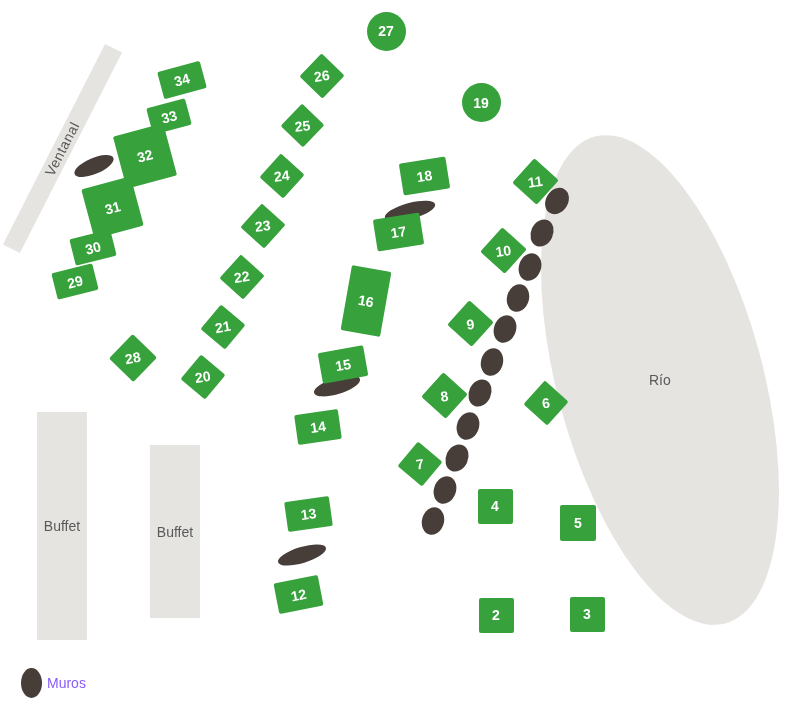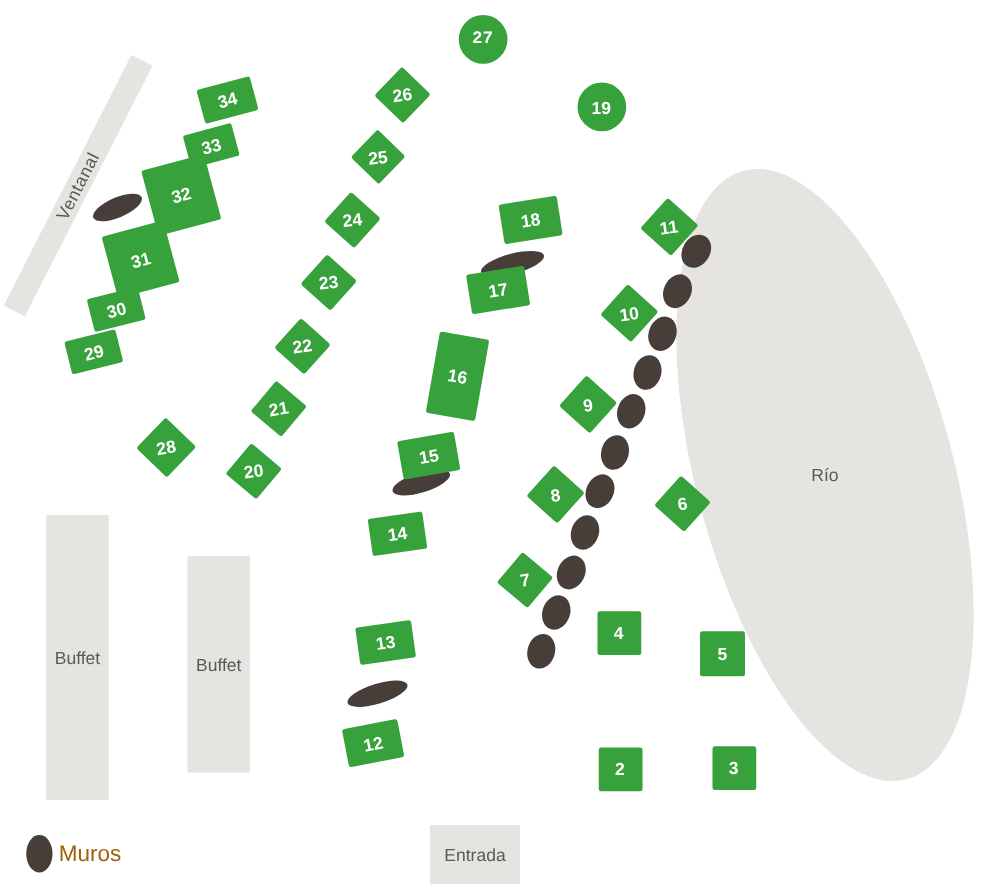--- a/index.html
+++ b/index.html
@@ -26,21 +26,21 @@
     display:flex; align-items:center; justify-content:center; border-radius:2px;
     box-sizing:border-box;
   }
   .table.circle { border-radius:50%; }
   .table .tlabel { color:var(--table-text,#ffffff); font-weight:700; font-size:14px; line-height:1; }
 
   .muro { position:absolute; background:var(--muro-color,#473e39); border-radius:50%; }
 
   .legend { position:absolute; left:21px; top:668px; display:flex; align-items:center; gap:5px; }
   .legend .legend-swatch { width:21px; height:30px; background:var(--muro-color,#473e39); border-radius:50%; }
-  .legend .legend-label { font-size:18px; color:#a16207; }
+  .legend .legend-label { font-size:14px; color:#8b5cf6; }
 </style>
 </head>
 <body>
 
 <div id="floor">
 
   <div class="area ventanal">
     <span class="vlabel">Ventanal</span>
   </div>
 
@@ -49,23 +49,20 @@
   </div>
 
   <div class="area buffet-left">
     <span>Buffet</span>
   </div>
 
   <div class="area buffet-center">
     <span>Buffet</span>
   </div>
 
-  <div class="area entrada">
-    <span>Entrada</span>
-  </div>
 
 
   <div id="muros-layer">
       <div class="muro" style="left: 73px; top: 158px; width: 42px; height: 16px; transform: rotate(-23deg);"></div>
       <div class="muro" style="left: 384px; top: 203px; width: 52px; height: 16px; transform: rotate(-15deg);"></div>
       <div class="muro" style="left: 313px; top: 378px; width: 48px; height: 16px; transform: rotate(-17deg);"></div>
       <div class="muro" style="left: 277px; top: 547px; width: 50px; height: 16px; transform: rotate(-17deg);"></div>
       <div class="muro" style="left: 546px; top: 187px; width: 22px; height: 28px; transform: rotate(32deg);"></div>
       <div class="muro" style="left: 531px; top: 219px; width: 22px; height: 28px; transform: rotate(25deg);"></div>
       <div class="muro" style="left: 519px; top: 253px; width: 22px; height: 28px; transform: rotate(20deg);"></div>
@@ -123,21 +120,21 @@
       </div>
       <div class="table rect" style="left: 346px; top: 268px; width: 40px; height: 66px; transform: rotate(10deg);">
         <span class="tlabel" style="transform: rotate(0deg);">16</span>
       </div>
       <div class="table rect" style="left: 374.5px; top: 216px; width: 47px; height: 32px; transform: rotate(-9deg);">
         <span class="tlabel" style="transform: rotate(0deg);">17</span>
       </div>
       <div class="table rect" style="left: 400.5px; top: 160px; width: 47px; height: 32px; transform: rotate(-9deg);">
         <span class="tlabel" style="transform: rotate(0deg);">18</span>
       </div>
-      <div class="table circle" style="left: 461.5px; top: 66px; width: 39px; height: 39px; transform: rotate(0deg);">
+      <div class="table circle" style="left: 461.5px; top: 83px; width: 39px; height: 39px; transform: rotate(0deg);">
         <span class="tlabel" style="transform: rotate(0deg);">19</span>
       </div>
       <div class="table diamond" style="left: 187px; top: 361px; width: 32px; height: 32px; transform: rotate(40deg);">
         <span class="tlabel" style="transform: rotate(-48deg);">20</span>
       </div>
       <div class="table diamond" style="left: 207px; top: 311px; width: 32px; height: 32px; transform: rotate(40deg);">
         <span class="tlabel" style="transform: rotate(-50deg);">21</span>
       </div>
       <div class="table diamond" style="left: 226px; top: 261px; width: 32px; height: 32px; transform: rotate(42deg);">
         <span class="tlabel" style="transform: rotate(-50deg);">22</span>
@@ -148,21 +145,21 @@
       <div class="table diamond" style="left: 266px; top: 160px; width: 32px; height: 32px; transform: rotate(42deg);">
         <span class="tlabel" style="transform: rotate(-48deg);">24</span>
       </div>
       <div class="table diamond" style="left: 286.5px; top: 109.5px; width: 31px; height: 31px; transform: rotate(44deg);">
         <span class="tlabel" style="transform: rotate(-50deg);">25</span>
       </div>
       <div class="table diamond" style="left: 306px; top: 60px; width: 32px; height: 32px; transform: rotate(44deg);">
         <span class="tlabel" style="transform: rotate(-52deg);">26</span>
       </div>
       <div class="table circle" style="left: 366.5px; top: 11.5px; width: 39px; height: 39px; transform: rotate(0deg);">
-        <span class="tlabel" style="transform: rotate(0deg); font-family: Liberation Mono, monospace;">27</span>
+        <span class="tlabel" style="transform: rotate(0deg);">27</span>
       </div>
       <div class="table diamond" style="left: 116px; top: 341px; width: 34px; height: 34px; transform: rotate(44deg);">
         <span class="tlabel" style="transform: rotate(-54deg);">28</span>
       </div>
       <div class="table rect" style="left: 54px; top: 267.5px; width: 42px; height: 27px; transform: rotate(-14deg);">
         <span class="tlabel" style="transform: rotate(0deg);">29</span>
       </div>
       <div class="table rect" style="left: 72px; top: 233.5px; width: 42px; height: 27px; transform: rotate(-14deg);">
         <span class="tlabel" style="transform: rotate(0deg);">30</span>
       </div>

